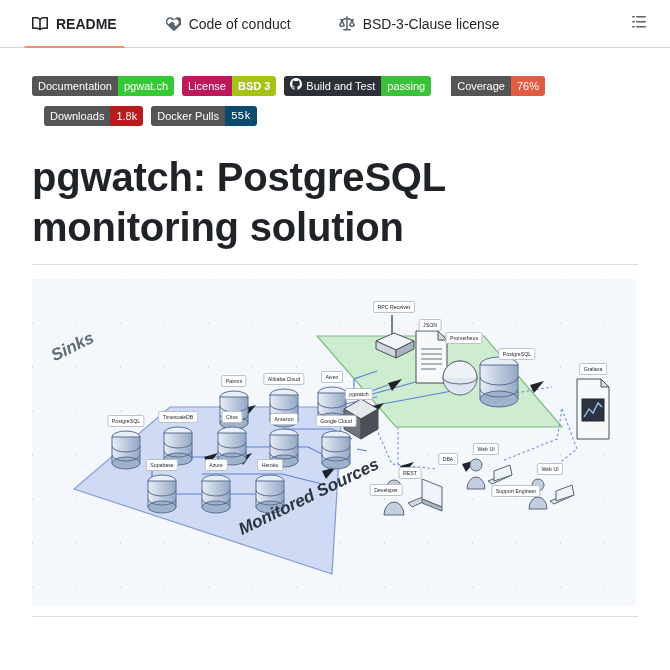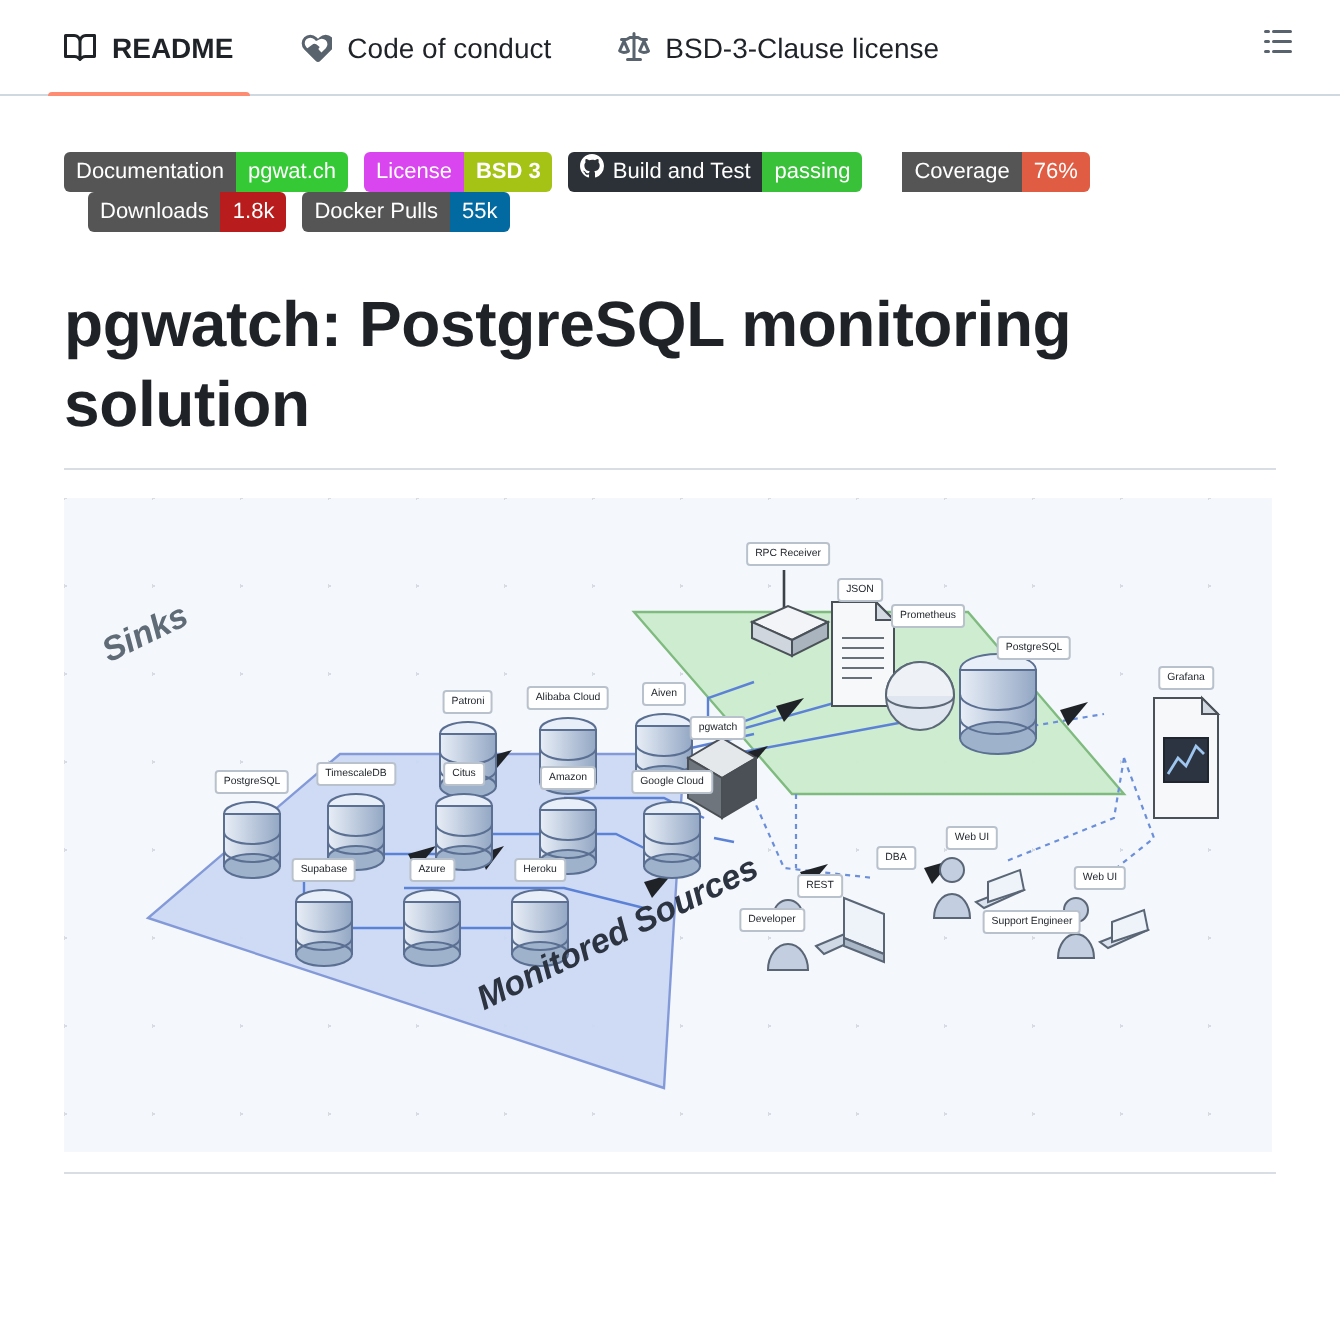--- a/index.html
+++ b/index.html
@@ -15,21 +15,21 @@
   
   .tabbar {
     position: relative;
     height: 48px;
     display: flex;
     align-items: center;
     padding: 0 16px;
     border-bottom: 1px solid #d1d9e0;
     background: #ffffff;
   }
-  .tabs { display: flex; align-items: center; height: 48px; gap: 1px; }
+  .tabs { display: flex; align-items: center; height: 48px; gap: 16px; }
   .tab {
     display: flex; align-items: center; gap: 8px;
     padding: 0 16px; height: 48px;
     font-size: 14px; color: #1f2328;
     cursor: pointer; position: relative;
     white-space: nowrap;
   }
   .tab.active { font-weight: bold; }
   .tab.active::after {
     content: ""; position: absolute;
@@ -41,35 +41,35 @@
     margin-left: auto;
     width: 30px; height: 30px;
     display: flex; align-items: center; justify-content: center;
     border-radius: 6px; cursor: pointer;
   }
 
   
   .readme {
     padding: 16px 32px 0 32px;
   }
-  .badges { display: flex; flex-wrap: wrap; gap: 0 8px; margin-top: 12px; }
+  .badges { display: flex; flex-wrap: wrap; gap: 10px 8px; margin-top: 12px; }
   .badge {
     display: inline-flex; height: 20px; border-radius: 3px;
     overflow: hidden; font-size: 11px; line-height: 20px;
     color: #fff; align-items: stretch;
   }
   .badge .lbl {
     background: #555; padding: 0 6px; display: flex;
     align-items: center; gap: 4px;
   }
   .badge .val { padding: 0 6px; display: flex; align-items: center; }
   .badge .lbl.dark { background: #2b3137; }
 
   h1.title {
-    font-size: 32px; font-weight: bold; line-height: 1.25;
+    font-size: 40px; font-weight: bold; line-height: 1.25;
     margin: 26px 0 0 0; letter-spacing: -0.2px;
   }
   .rule { height: 1px; background: #d8dee4; margin-top: 12px; }
 
   h2.overview {
     font-size: 24px; font-weight: bold; margin: 26px 0 0 0;
   }
   .rule2 { height: 1px; background: #d8dee4; margin-top: 10px; }
 
   
@@ -152,21 +152,21 @@
 <div class="readme">
 
   <div class="badges">
 
     <span class="badge">
       <span class="lbl" style="background: rgb(85, 85, 85);">Documentation</span>
       <span class="val" style="background: rgb(53, 201, 53);">pgwat.ch</span>
     </span>
 
     <span class="badge">
-      <span class="lbl" style="background: #d946ef;">License</span>
+      <span class="lbl" style="background: #be185d;">License</span>
       <span class="val" style="background: rgb(164, 195, 20); font-weight: bold;">BSD 3</span>
     </span>
 
     <span class="badge">
       <span class="lbl dark" style="background: rgb(43, 49, 55);">
         <span>
           <svg width="12" height="12" viewBox="0 0 16 16" fill="#ffffff" aria-hidden="true">
             <path d="M8 0C3.58 0 0 3.58 0 8c0 3.54 2.29 6.53 5.47 7.59.4.07.55-.17.55-.38 0-.19-.01-.82-.01-1.49-2.01.37-2.53-.49-2.69-.94-.09-.23-.48-.94-.82-1.13-.28-.15-.68-.52-.01-.53.63-.01 1.08.58 1.23.82.72 1.21 1.87.87 2.33.66.07-.52.28-.87.51-1.07-1.78-.2-3.64-.89-3.64-3.95 0-.87.31-1.59.82-2.15-.08-.2-.36-1.02.08-2.12 0 0 .67-.21 2.2.82a7.42 7.42 0 0 1 2-.27c.68 0 1.36.09 2 .27 1.53-1.04 2.2-.82 2.2-.82.44 1.1.16 1.92.08 2.12.51.56.82 1.27.82 2.15 0 3.07-1.87 3.75-3.65 3.95.29.25.54.73.54 1.48 0 1.07-.01 1.93-.01 2.2 0 .21.15.46.55.38A8.01 8.01 0 0 0 16 8c0-4.42-3.58-8-8-8Z"></path>
           </svg>
         </span>
@@ -180,21 +180,21 @@
       <span class="val" style="background: rgb(224, 93, 68);">76%</span>
     </span>
 
     <span class="badge" style="margin-left:12px">
       <span class="lbl" style="background: rgb(85, 85, 85);">Downloads</span>
       <span class="val" style="background: #b91c1c;">1.8k</span>
     </span>
 
     <span class="badge">
       <span class="lbl" style="background: rgb(85, 85, 85);">Docker Pulls</span>
-      <span class="val" style="background: #0369a1;">55k</span>
+      <span class="val" style="background: #0c4a6e; font-family: Liberation Mono, monospace;">55k</span>
     </span>
   </div>
 
   <h1 class="title">pgwatch: PostgreSQL monitoring solution</h1>
   <div class="rule"></div>
 
   <div class="diagram">
     <svg viewBox="0 0 604 327" width="604" height="327">
       <defs>
         <linearGradient id="cyl" x1="0" y1="0" x2="1" y2="0">

